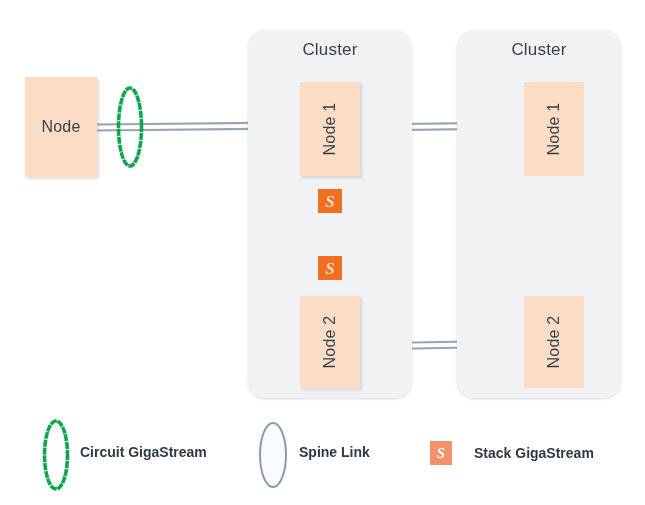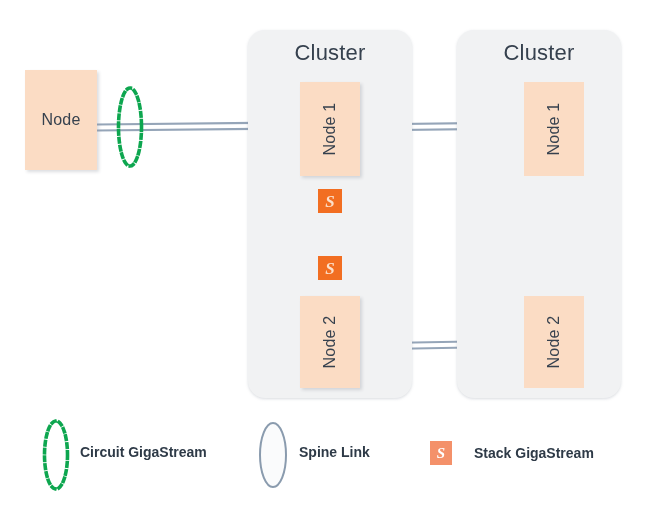--- a/index.html
+++ b/index.html
@@ -28,21 +28,21 @@
     position: absolute;
     background: #F1F2F3;
     border-radius: 17px;
     box-shadow: 0 1px 3px rgba(120,130,145,0.28);
   }
   .cluster-title {
     position: absolute;
     width: 100%;
     text-align: center;
     top: 10px;
-    font-size: 22px;
+    font-size: 17px;
     color: #36414E;
     letter-spacing: .2px;
     white-space: nowrap;
   }
 
   
   .node {
     position: absolute;
     background: #FBDCC4;
     display: flex;
@@ -148,21 +148,21 @@
       <ellipse cx="495" cy="127" rx="11.5" ry="39"></ellipse>
       <ellipse cx="390" cy="345" rx="11.5" ry="39"></ellipse>
       <ellipse cx="495" cy="345" rx="11.5" ry="39"></ellipse>
     </g>
 
     <ellipse cx="273" cy="455" rx="13" ry="32" fill="#FAFBFC" stroke="#8A9BAE" stroke-width="2"></ellipse>
 
     <ellipse cx="56" cy="455" rx="11.5" ry="34" fill="none" stroke="#0DA64F" stroke-width="3.6" stroke-linecap="square" stroke-dasharray="3.4 4.4"></ellipse>
   </svg>
 
-  <div class="node shadowed" style="left:25px; top:70px; width:72px; height:100px;">
+  <div class="node shadowed" style="left:25px; top:77px; width:72px; height:100px;">
     <span class="node-label">Node</span>
   </div>
 
   <div class="cluster" style="left:248px; top:30px; width:164px; height:368px;">
     <div class="cluster-title">Cluster</div>
   </div>
 
   <div class="node shadowed" style="left:300px; top:82px; width:60px; height:94px;">
     <span class="node-label vertical">Node 1</span>
   </div>

